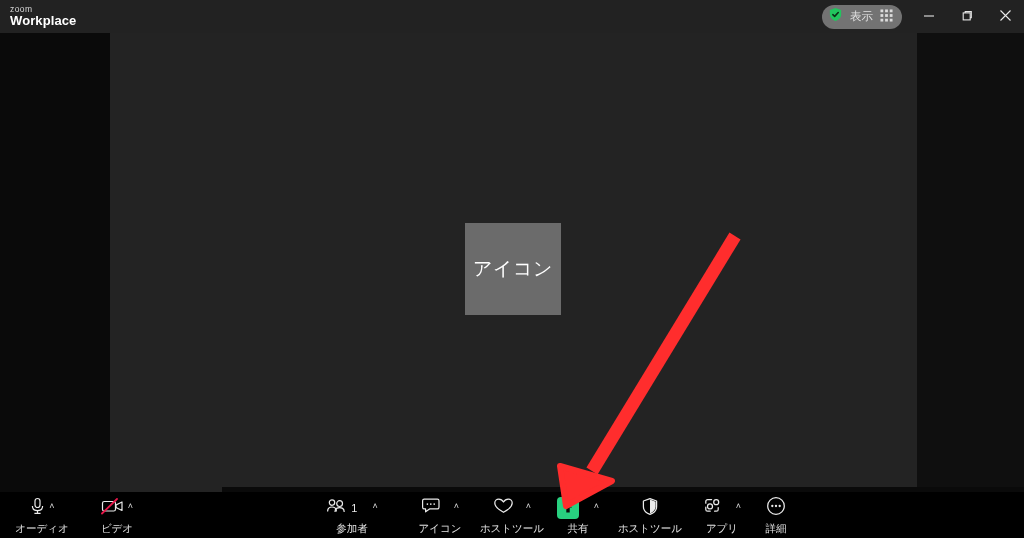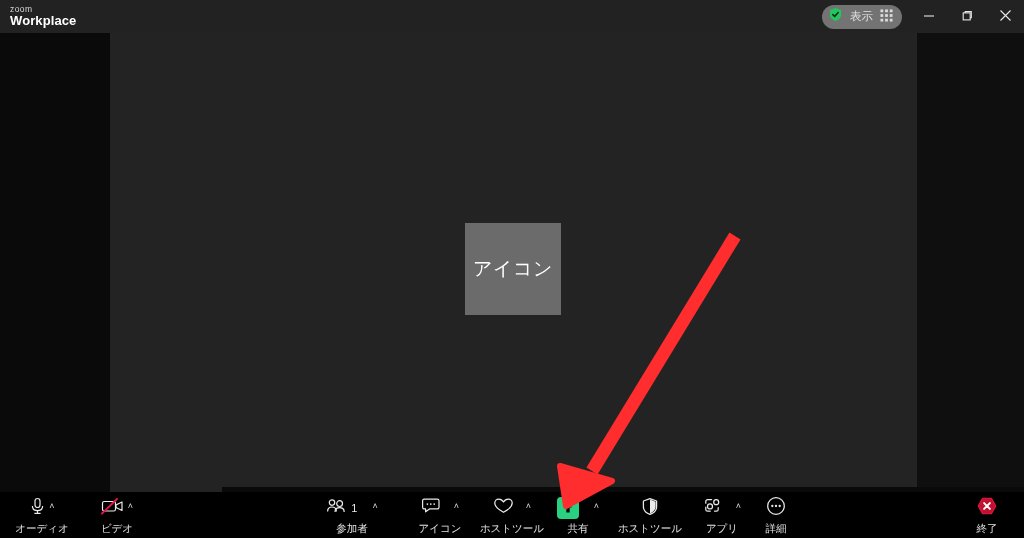--- a/index.html
+++ b/index.html
@@ -348,31 +348,20 @@
             <circle cx="10" cy="10" r="8.3" fill="none" stroke="#eaeaea" stroke-width="1.25"></circle>
             <circle cx="6.3" cy="10" r="1.15" fill="#eaeaea"></circle>
             <circle cx="10" cy="10" r="1.15" fill="#eaeaea"></circle>
             <circle cx="13.7" cy="10" r="1.15" fill="#eaeaea"></circle>
           </svg>
         </span>
       </div>
       <span class="tb-label">詳細</span>
     </div>
 
-    <div class="tb-item end-item" style="left:955px;">
-      <div class="tb-icon-row">
-        <span>
-          <svg width="22" height="20" viewBox="0 0 22 20">
-            <path d="M6.6 2.2 H15.4 L19.8 10 L15.4 17.8 H6.6 L2.2 10 Z" fill="#c2102f" stroke="#e8174a" stroke-width="1.1" stroke-linejoin="round"></path>
-            <path d="M8.1 7.1 L13.9 12.9 M13.9 7.1 L8.1 12.9" stroke="#ffffff" stroke-width="1.9" stroke-linecap="round"></path>
-          </svg>
-        </span>
-      </div>
-      <span class="tb-label">終了</span>
-    </div>
 
   </div>
 
   <svg class="arrow-layer" viewBox="0 0 1024 538">
     <g>
       <path d="M735 236 L592 471" stroke="#ff2d2d" stroke-width="13" stroke-linecap="butt"></path>
       <path d="M566 506 L560 466 L612 481 Z" fill="#ff2d2d" stroke="#ff2d2d" stroke-width="6" stroke-linejoin="round"></path>
     </g>
   </svg>
 

